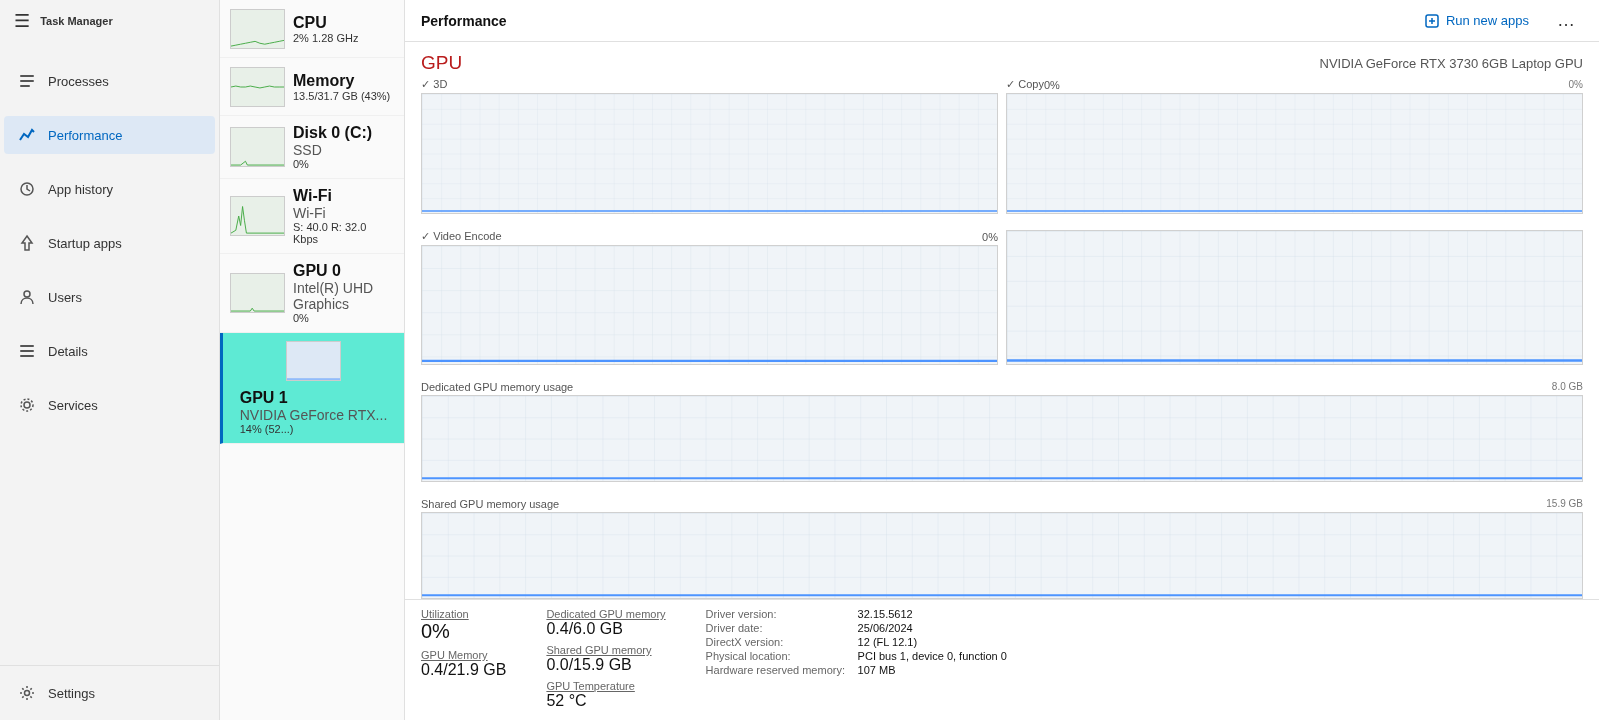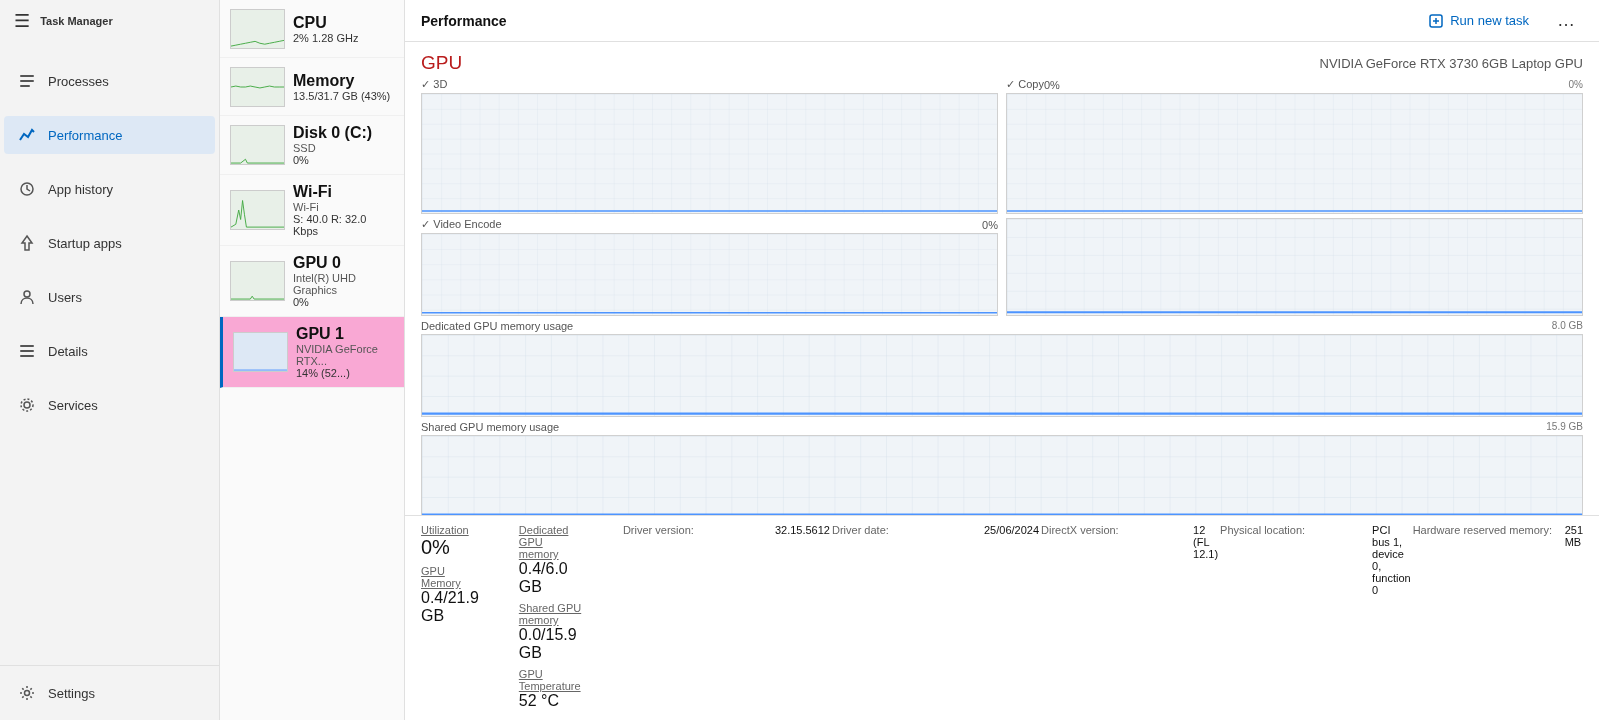--- a/index.html
+++ b/index.html
@@ -109,22 +109,23 @@
       display: flex;
       align-items: center;
       gap: 8px;
       padding: 8px 10px;
       cursor: pointer;
       border-bottom: 1px solid #f0f0f0;
       min-height: 58px;
     }
 
     .perf-list-item.active {
-      background: #f9a8d4;
+      background: #5eead4;
       border-left: 3px solid #0067c0;
+      flex-direction: column;
     }
 
     .perf-thumb {
       width: 55px;
       height: 40px;
       background: #e8e8e8;
       border: 1px solid #ccc;
       flex-shrink: 0;
       display: flex;
       align-items: flex-end;
@@ -136,21 +137,21 @@
       flex: 1;
     }
 
     .perf-item-name {
       font-size: 16px;
       font-weight: 600;
       color: #111;
     }
 
     .perf-item-sub {
-      font-size: 11px;
+      font-size: 14px;
       color: #555;
     }
 
     .perf-item-val {
       font-size: 11px;
       color: #333;
     }
 
     
     .main-content {
@@ -220,21 +221,21 @@
       font-size: 13px;
       color: #555;
     }
 
     
     .charts-area {
       flex: 1;
       padding: 0 16px;
       display: flex;
       flex-direction: column;
-      gap: 4px;
+      gap: 16px;
       overflow: hidden;
     }
 
     .chart-row {
       display: flex;
       gap: 8px;
       flex: 1;
     }
 
     .chart-block {
@@ -303,20 +304,21 @@
       font-weight: 300;
       color: #111;
     }
 
     .stat-value.small {
       font-size: 16px;
     }
 
     .stat-details {
       display: flex;
+      flex-direction: column;
       gap: 2px;
     }
 
     .detail-row {
       display: flex;
       gap: 12px;
       font-size: 11px;
     }
 
     .detail-key {
@@ -512,21 +514,21 @@
 
     <div class="main-toolbar">
       <span class="main-title">Performance</span>
       <div class="toolbar-right">
         <button class="run-task-btn">
           <svg width="16" height="16" viewBox="0 0 16 16">
             <rect x="2" y="2" width="12" height="12" rx="2" fill="none" stroke="#0067c0" stroke-width="1.5"></rect>
             <line x1="8" y1="5" x2="8" y2="11" stroke="#0067c0" stroke-width="1.5"></line>
             <line x1="5" y1="8" x2="11" y2="8" stroke="#0067c0" stroke-width="1.5"></line>
           </svg>
-          <span>Run new task</span>
+          <span>Run new apps</span>
         </button>
         <button class="more-btn">…</button>
       </div>
     </div>
 
     <div class="gpu-header">
       <span class="gpu-title">GPU</span>
       <span class="gpu-model">NVIDIA GeForce RTX 3730 6GB Laptop GPU</span>
     </div>
 
@@ -685,18 +687,18 @@
         <div class="detail-row">
           <span class="detail-key">DirectX version:</span>
           <span class="detail-val">12 (FL 12.1)</span>
         </div>
         <div class="detail-row">
           <span class="detail-key">Physical location:</span>
           <span class="detail-val">PCI bus 1, device 0, function 0</span>
         </div>
         <div class="detail-row">
           <span class="detail-key">Hardware reserved memory:</span>
-          <span class="detail-val">251 MB</span>
+          <span class="detail-val">107 MB</span>
         </div>
       </div>
     </div>
   </div>
 </div>
 
 </body></html>

